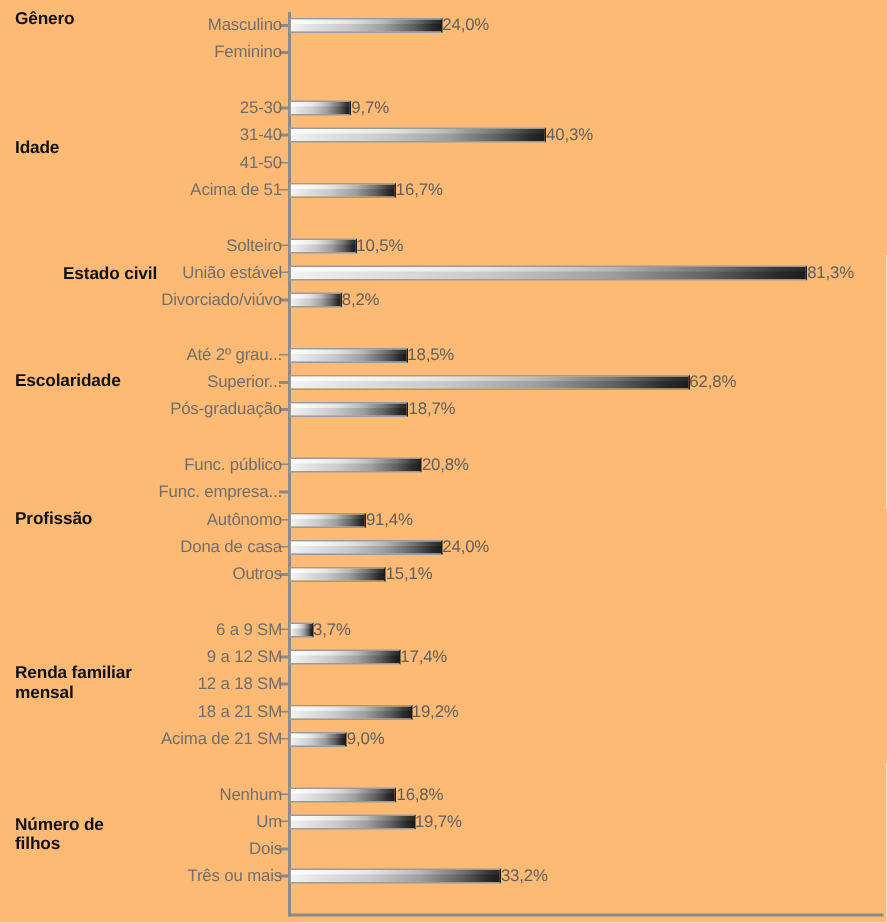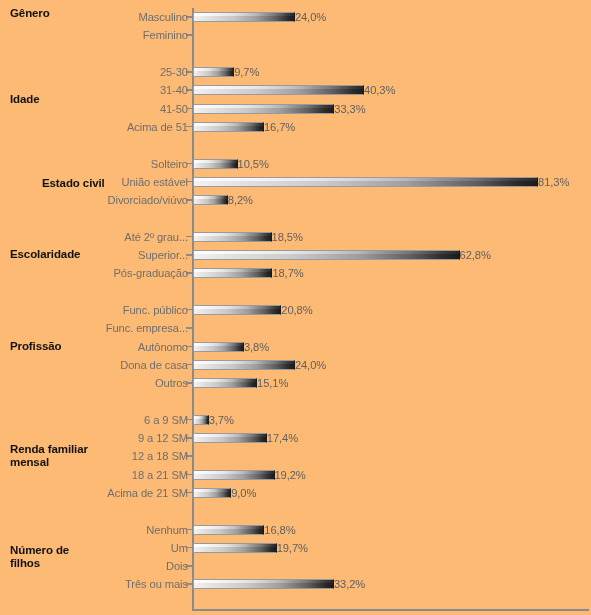--- a/index.html
+++ b/index.html
@@ -167,24 +167,20 @@
           <div class="tick"></div>
           <div class="cat-label">31-40</div>
           <div class="bar-wrap">
             <div class="bar" style="width: 171.073px;"></div>
             <div class="bar-value">40,3%</div>
           </div>
         </div>
         <div class="row" style="top: 99.5px;">
           <div class="tick"></div>
           <div class="cat-label">41-50</div>
-          <div class="bar-wrap">
-            <div class="bar" style="width: 141.358px;"></div>
-            <div class="bar-value">33,3%</div>
-          </div>
         </div>
         <div class="row" style="top: 117.8px;">
           <div class="tick"></div>
           <div class="cat-label">Acima de 51</div>
           <div class="bar-wrap">
             <div class="bar" style="width: 70.8915px;"></div>
             <div class="bar-value">16,7%</div>
           </div>
         </div>
         <div class="row" style="top: 154.4px;">
@@ -245,21 +241,21 @@
         </div>
         <div class="row" style="top: 319.1px;">
           <div class="tick"></div>
           <div class="cat-label">Func. empresa...</div>
         </div>
         <div class="row" style="top: 337.4px;">
           <div class="tick"></div>
           <div class="cat-label">Autônomo</div>
           <div class="bar-wrap">
             <div class="bar" style="width: 50.94px;"></div>
-            <div class="bar-value">3,8%</div>
+            <div class="bar-value">91,4%</div>
           </div>
         </div>
         <div class="row" style="top: 355.7px;">
           <div class="tick"></div>
           <div class="cat-label">Dona de casa</div>
           <div class="bar-wrap">
             <div class="bar" style="width: 101.88px;"></div>
             <div class="bar-value">24,0%</div>
           </div>
         </div>

